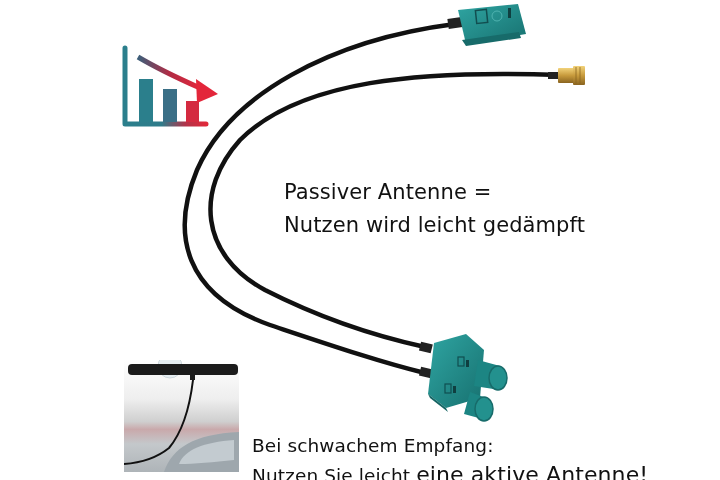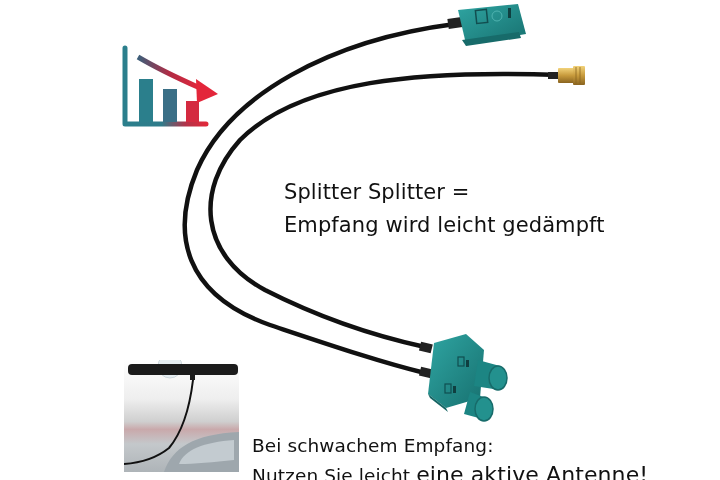--- a/index.html
+++ b/index.html
@@ -127,22 +127,22 @@
     <path d="M40 112 C48 88 70 74 115 72 L115 112 Z" fill="#9ea7ad"></path>
     <path d="M55 104 C60 90 80 82 110 80 L110 100 C90 102 70 104 55 104 Z" fill="#c3cbd0"></path>
 
     <rect x="4" y="4" width="110" height="11" rx="4" fill="#1b1b1b"></rect>
     <rect x="66" y="14" width="5" height="6" fill="#1b1b1b"></rect>
     <path d="M69 20 C66 45 60 70 45 88 C30 100 15 103 0 104" fill="none" stroke="#111" stroke-width="2"></path>
   </svg>
 </div>
 
 <div class="caption caption-main">
-  <div>Splitter Splitter =</div>
-  <div>Empfang wird leicht gedämpft</div>
+  <div>Passiver Antenne =</div>
+  <div>Nutzen wird leicht gedämpft</div>
 </div>
 
 <div class="caption caption-bottom">
   <div>Bei schwachem Empfang:</div>
   <div>
     <span>Nutzen Sie leicht</span>
     <span class="small">eine aktive Antenne!</span>
   </div>
 </div>
 

